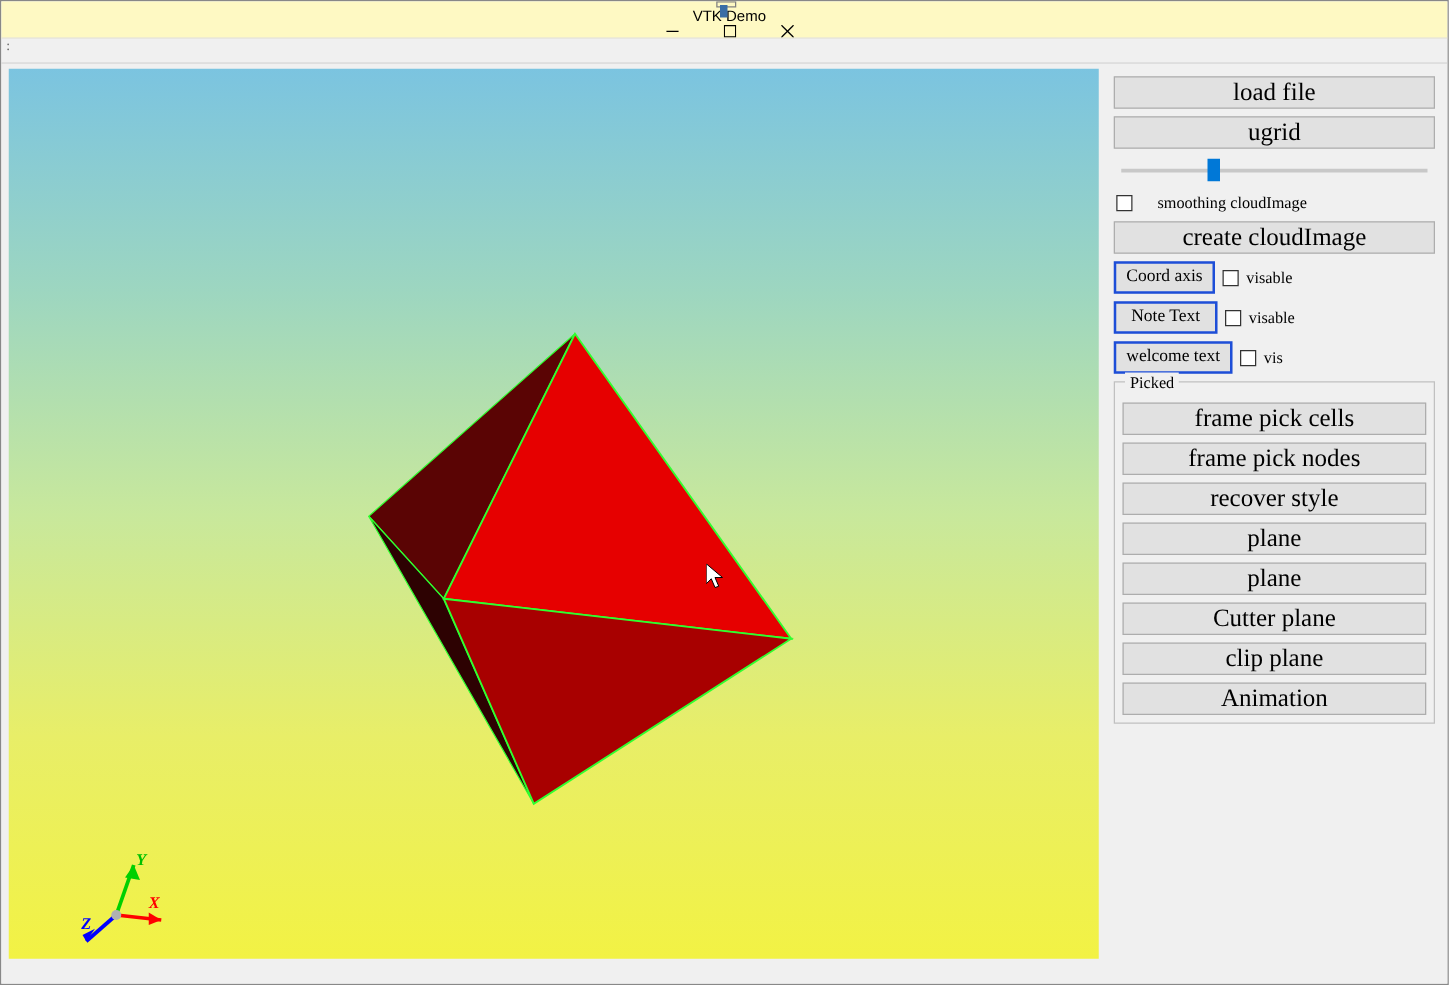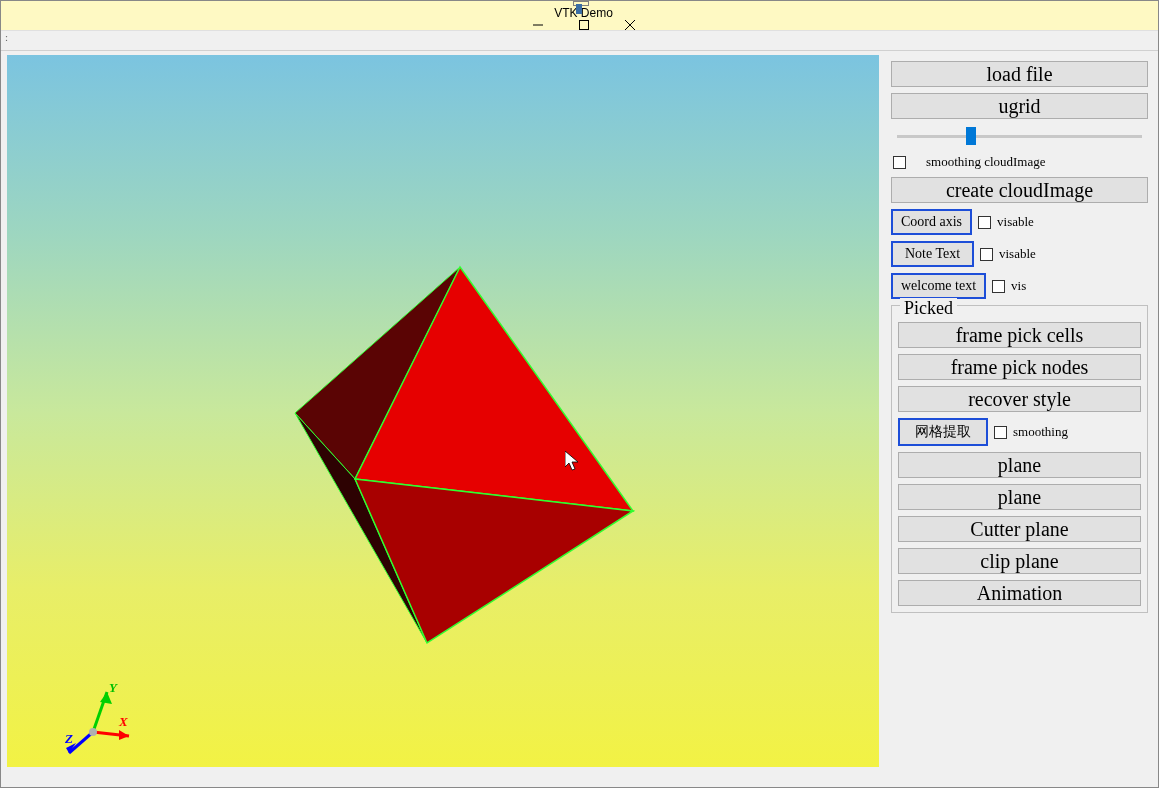--- a/index.html
+++ b/index.html
@@ -172,21 +172,21 @@
       display: flex;
       flex-direction: column;
       gap: 6px;
     }
     .group-label {
       position: absolute;
       top: -8px;
       left: 8px;
       background: #f0f0f0;
       padding: 0 4px;
-      font-size: 18px;
+      font-size: 13px;
     }
   </style>
 </head>
 <body>
 
 <div class="titlebar">
   <span class="title-icon"></span>
   <span class="title-text">VTK Demo</span>
   <div class="win-controls">
     <div class="win-btn">
@@ -279,25 +279,20 @@
       <button class="btn-sm">welcome text</button>
       <span class="checkbox"></span>
       <span>vis</span>
     </div>
 
     <div class="group">
       <span class="group-label">Picked</span>
       <button class="btn">frame pick cells</button>
       <button class="btn">frame pick nodes</button>
       <button class="btn">recover style</button>
-      <div class="row">
-        <button class="btn-sm" style="min-width:90px">网格提取</button>
-        <span class="checkbox"></span>
-        <span>smoothing</span>
-      </div>
       <button class="btn">plane</button>
       <button class="btn">plane</button>
       <button class="btn">Cutter plane</button>
       <button class="btn">clip  plane</button>
       <button class="btn">Animation</button>
     </div>
   </div>
 </div>
 
 </body></html>

